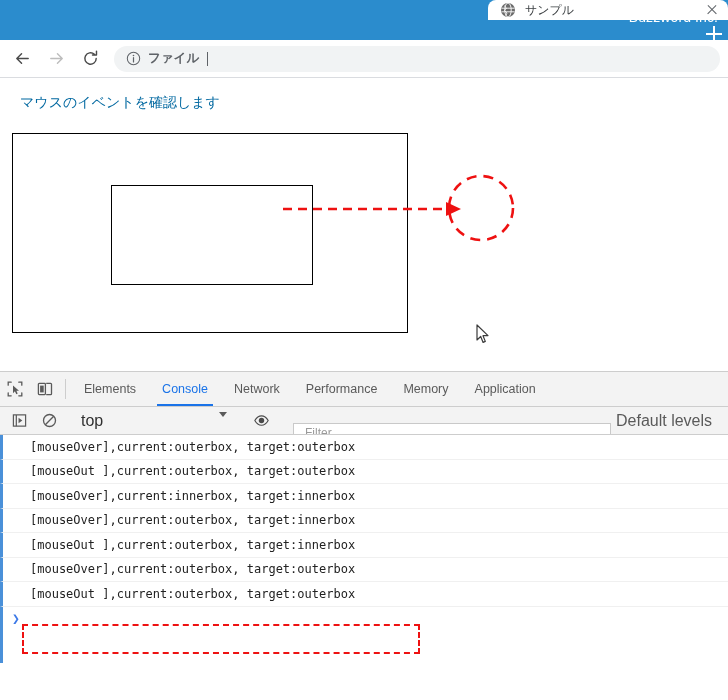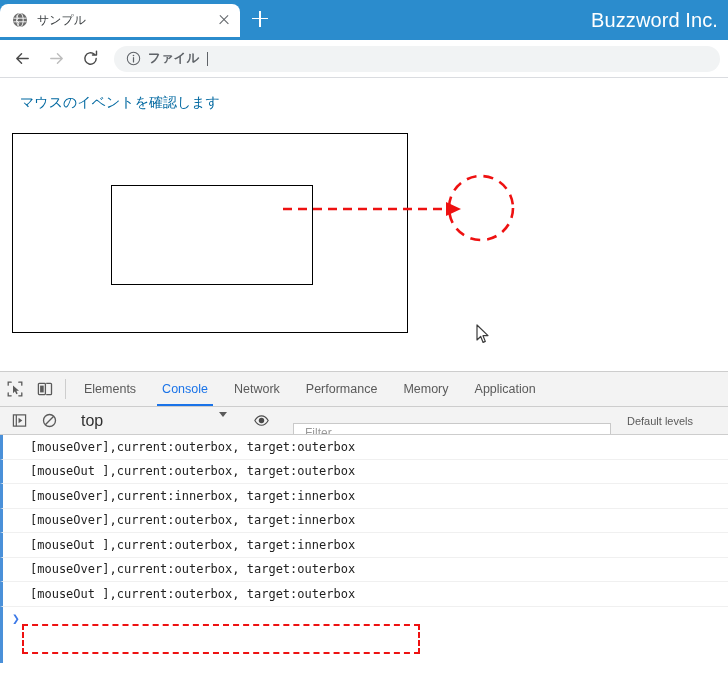--- a/index.html
+++ b/index.html
@@ -20,23 +20,24 @@
     background: #ffffff;
     box-sizing: border-box;
     overflow: hidden;
   }
   
   .titlebar {
     position: relative;
     height: 40px;
     background: #2b8ccd;
     display: flex;
-    align-items: center;
-    padding-left: 0;
-    box-sizing: border-box;
+    align-items: flex-end;
+    padding-left: 19px;
+    box-sizing: border-box;
+    flex-direction: column;
   }
   .tab {
     position: relative;
     display: flex;
     align-items: center;
     width: 240px;
     height: 33px;
     background: #ffffff;
     border-radius: 8px 8px 0 0;
     padding: 0 8px 0 12px;
@@ -92,21 +93,21 @@
     left: 6px; top: 13px; width: 16px; height: 1.8px;
   }
   .new-tab::after {
     left: 13px; top: 6px; width: 1.8px; height: 16px;
   }
   .brand {
     position: absolute;
     right: 10px;
     top: 9px;
     color: #ffffff;
-    font-size: 20px;
+    font-size: 14px;
     letter-spacing: 0.1px;
   }
   
   .toolbar {
     height: 38px;
     background: #ffffff;
     display: flex;
     align-items: center;
     padding: 0 8px;
     box-sizing: border-box;
@@ -297,23 +298,23 @@
     color: #9a9a9a;
     padding: 0 11px;
     margin-left: 6px;
     display: flex;
     align-items: center;
     box-sizing: border-box;
     cursor: text;
     margin-top: 24px;
   }
   .levels-label {
-    font-size: 11px;
+    font-size: 16px;
     color: #5a5a5a;
-    margin-left: 16px;
+    margin-left: 5px;
     white-space: nowrap;
     flex: 0 0 auto;
     cursor: pointer;
   }
   .console-body {
     flex: 1 1 auto;
     position: relative;
     background: #ffffff;
     overflow: hidden;
   }

